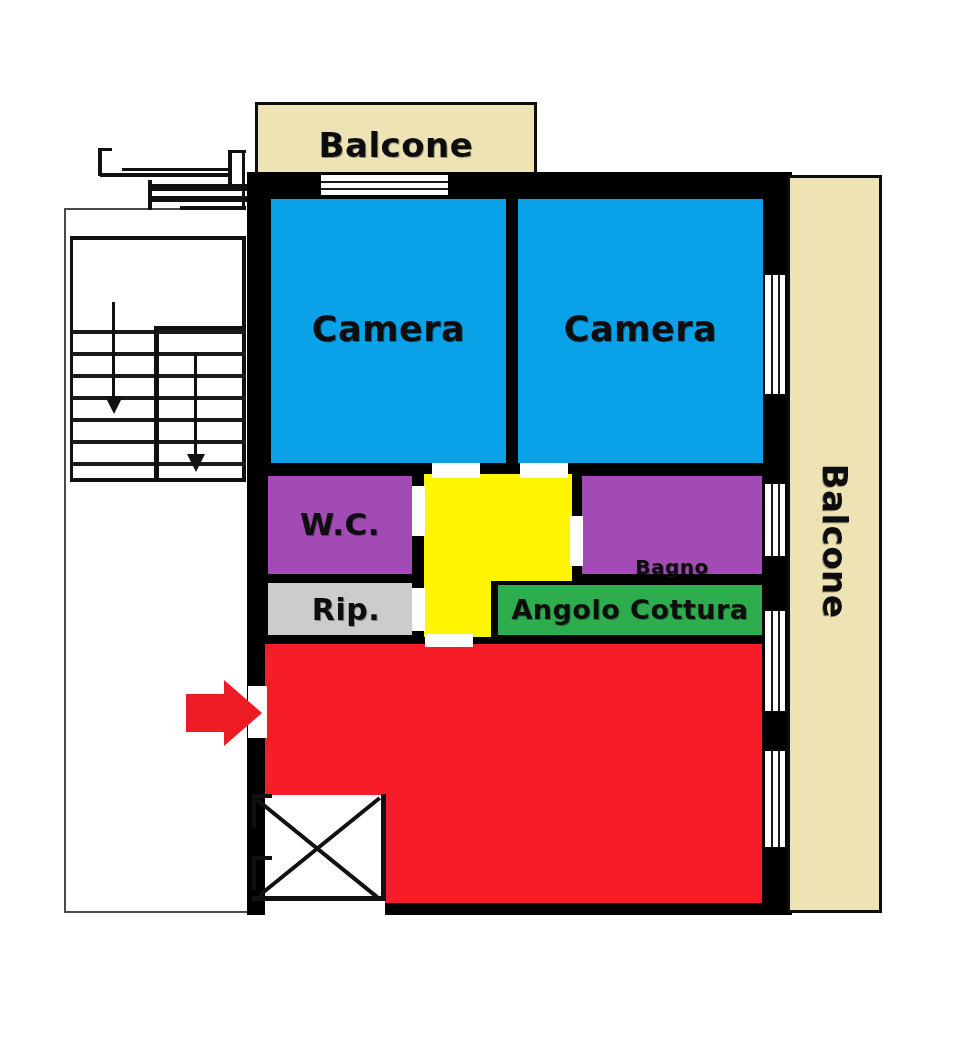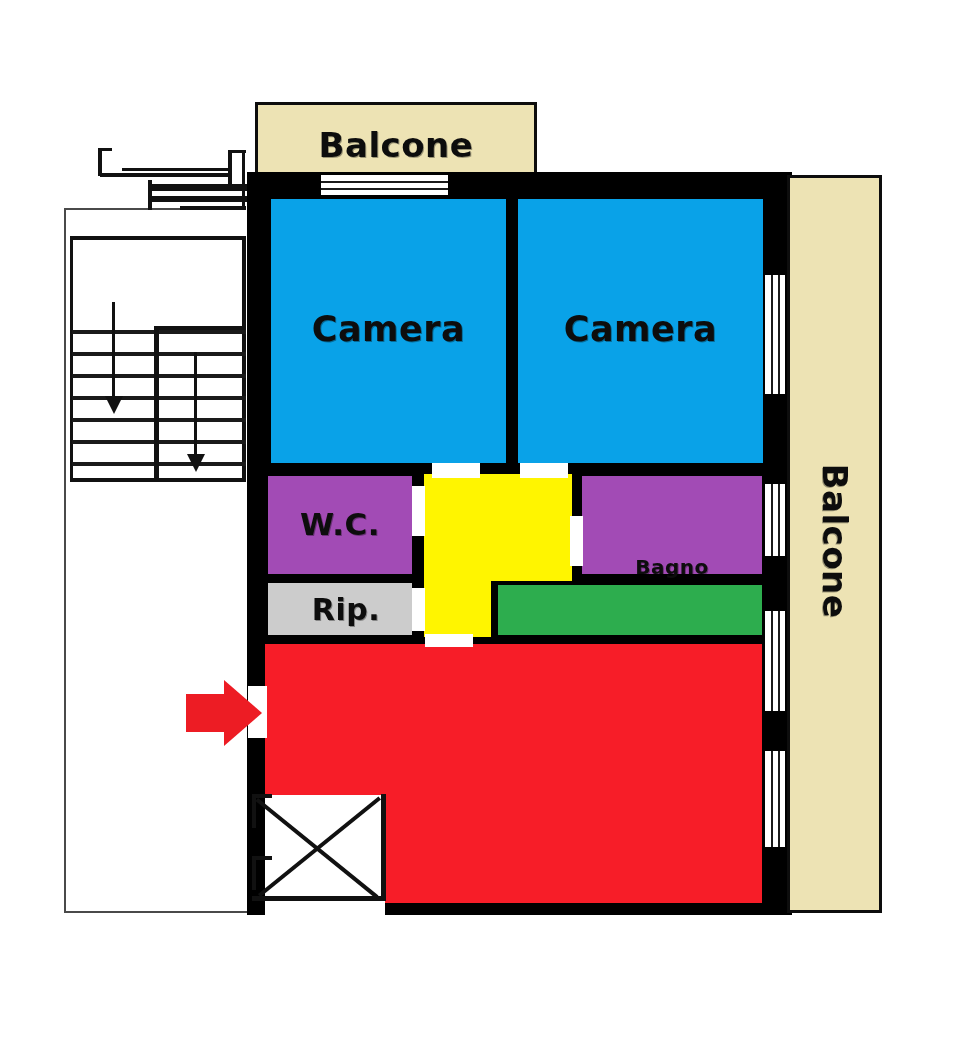--- a/index.html
+++ b/index.html
@@ -190,20 +190,21 @@
   <div class="room c-purple" style="left:582px;top:476px;width:180px;height:98px;"></div>
   <div class="lbl" style="left:582px;top:534px;width:180px;font-size:20px;margin-top:21px;">Bagno</div>
 
   <div class="room c-gray" style="left:268px;top:583px;width:144px;height:52px;"></div>
   <div class="lbl" style="left:268px;top:592px;width:156px;font-size:30px;">Rip.</div>
 
   <div class="room c-yellow" style="left:424px;top:474px;width:148px;height:107px;"></div>
   <div class="room c-yellow" style="left:424px;top:574px;width:67px;height:63px;"></div>
 
   <div class="room c-green" style="left:498px;top:585px;width:264px;height:50px;"></div>
+  <div class="lbl" style="left:498px;top:594px;width:264px;font-size:27px;">Angolo Cottura</div>
 
   <div class="room c-red" style="left:265px;top:644px;width:497px;height:259px;"></div>
 
   <div class="c-white abs" style="left:265px;top:795px;width:120px;height:120px;"></div>
   <div class="wallblock abs" style="left:247px;top:795px;width:18px;height:120px;"></div>
 
   <div class="xbox" style="left:252px;top:790px;width:134px;height:120px;">
     <div class="ln" style="left:0;top:4px;width:4px;height:34px;"></div>
     <div class="ln" style="left:0;top:4px;width:20px;height:4px;"></div>
     <div class="ln" style="left:0;top:66px;width:4px;height:34px;"></div>

